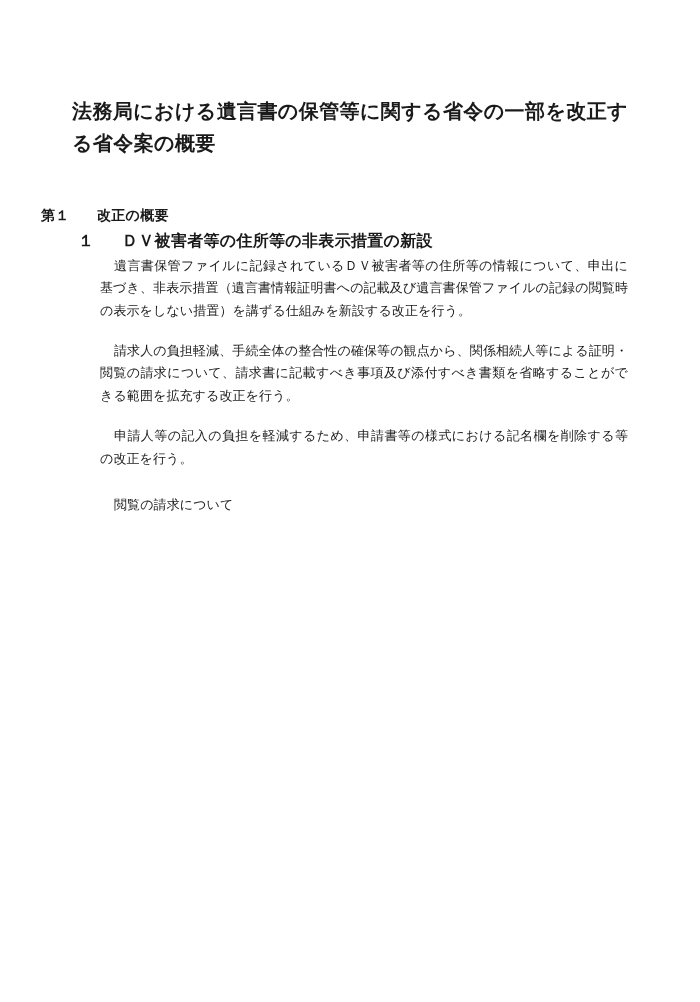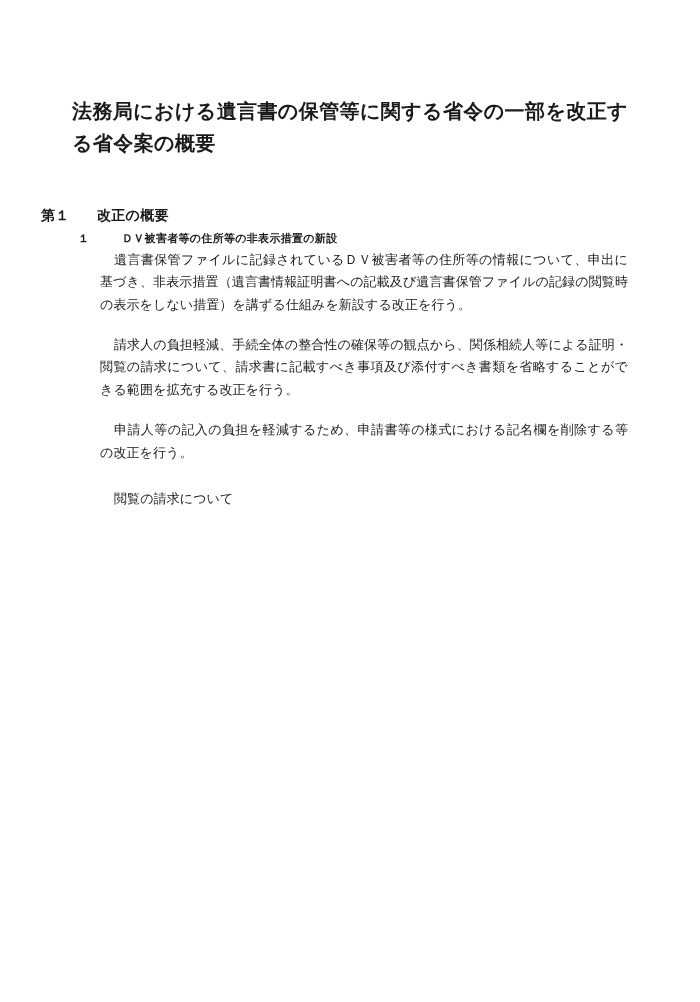--- a/index.html
+++ b/index.html
@@ -43,21 +43,21 @@
     min-width: 34px;
   }
   .item {
     margin: 0 0 18px 0;
     padding-left: 28px;
   }
   .item:last-child {
     margin-bottom: 0;
   }
   .item-heading {
-    font-size: 11px;
+    font-size: 16px;
     font-weight: bold;
     letter-spacing: 0.3px;
     margin: 0 0 3px 0;
     padding-left: 22px;
     text-indent: -22px;
   }
   .item-heading .num {
     display: inline-block;
     min-width: 22px;
   }

